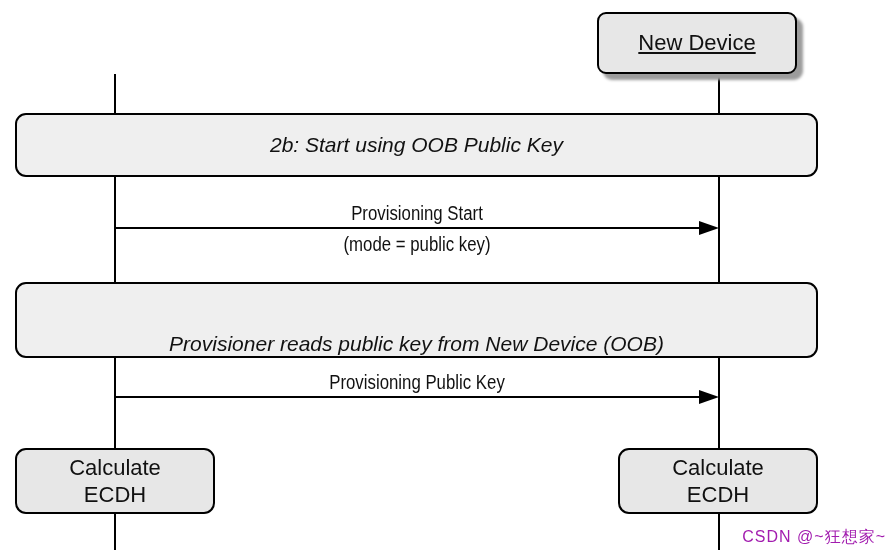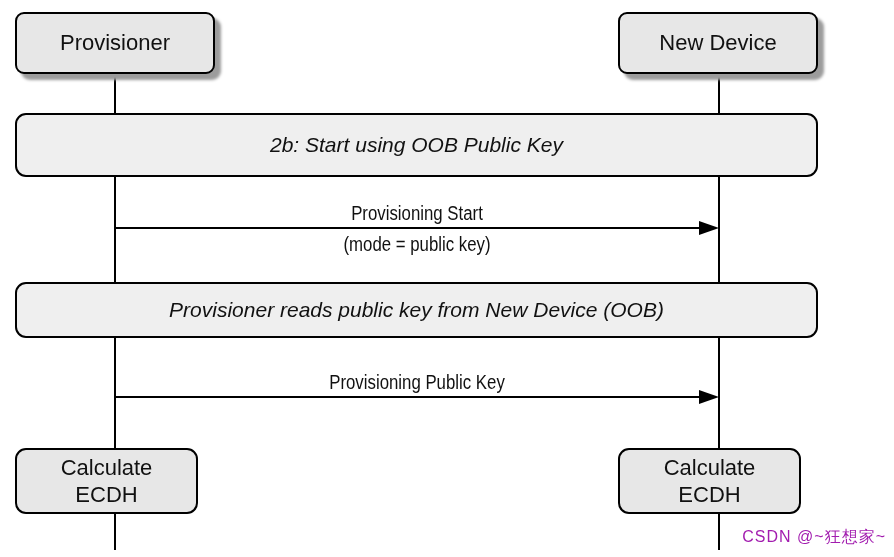--- a/index.html
+++ b/index.html
@@ -33,38 +33,38 @@
     border: 2px solid #000;
     border-radius: 9px;
     box-shadow: 6px 6px 3px #9c9c9c;
     display: flex;
     align-items: center;
     justify-content: center;
     font-size: 22px;
     z-index: 4;
   }
   .actor.left  { left: 15px; }
-  .actor.right { left: 618px; }
+  .actor.right { left: 597px; text-decoration: underline; }
 
   .banner {
     position: absolute;
     left: 15px;
     width: 803px;
     background: #efefef;
     border: 2px solid #000;
     border-radius: 11px;
     display: flex;
     align-items: center;
     justify-content: center;
     font-size: 21px;
     z-index: 3;
     font-style: italic;
   }
   .banner.b1 { top: 113px; height: 64px; }
-  .banner.b2 { top: 282px; height: 56px; }
+  .banner.b2 { top: 282px; height: 76px; align-items: flex-end; }
 
   .msg-line {
     position: absolute;
     left: 115px;
     width: 585px;
     height: 2px;
     background: #000;
     z-index: 2;
   }
   .msg-line.m1 { top: 227px; }
@@ -92,21 +92,21 @@
     z-index: 2;
     white-space: nowrap;
   }
   .msg-label.l1  { top: 202px; }
   .msg-label.s1  { top: 233px; }
   .msg-label.l2  { top: 371px; }
 
   .activity {
     position: absolute;
     top: 448px;
-    width: 183px;
+    width: 200px;
     height: 66px;
     background: #e7e7e7;
     border: 2px solid #000;
     border-radius: 11px;
     display: flex;
     align-items: center;
     justify-content: center;
     text-align: center;
     font-size: 22px;
     line-height: 1.25;
@@ -128,23 +128,20 @@
   }
 </style>
 </head>
 <body>
 
 <div class="stage">
 
   <div class="lifeline left"></div>
   <div class="lifeline right"></div>
 
-  <div class="actor left">
-    <span>Provisioner</span>
-  </div>
   <div class="actor right">
     <span>New Device</span>
   </div>
 
   <div class="banner b1">
     <span>2b:  Start using OOB Public Key</span>
   </div>
 
   <div class="msg-label l1">Provisioning Start</div>
   <div class="msg-line m1"></div>

